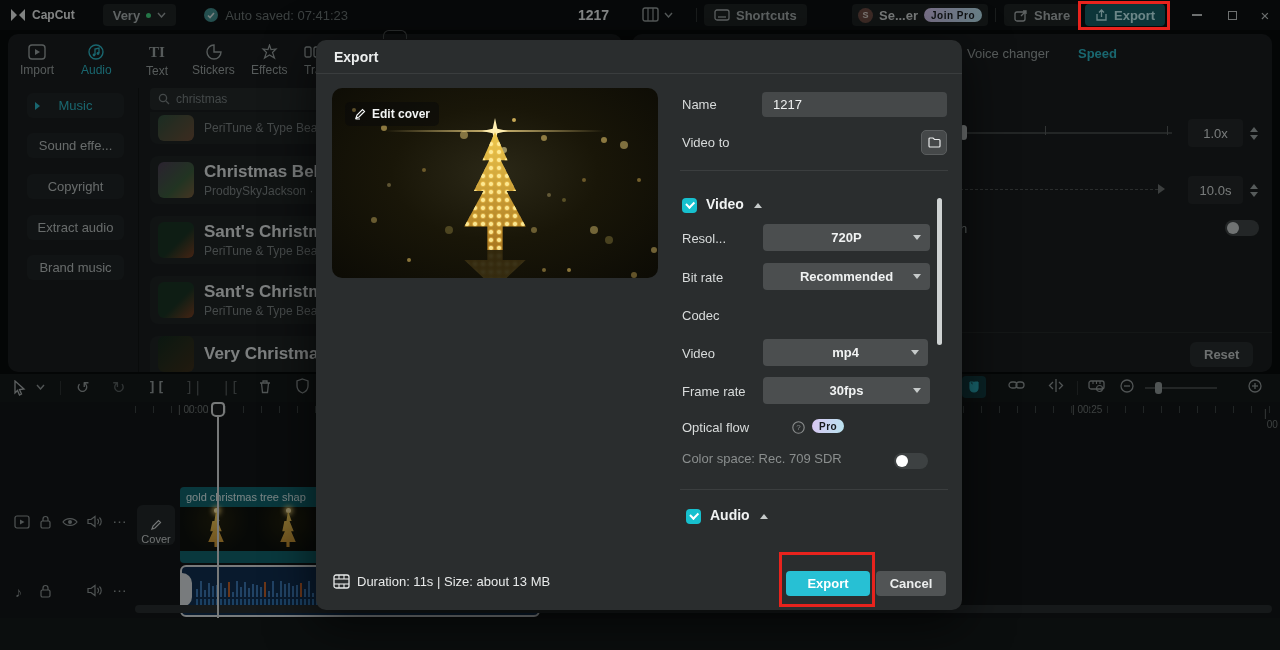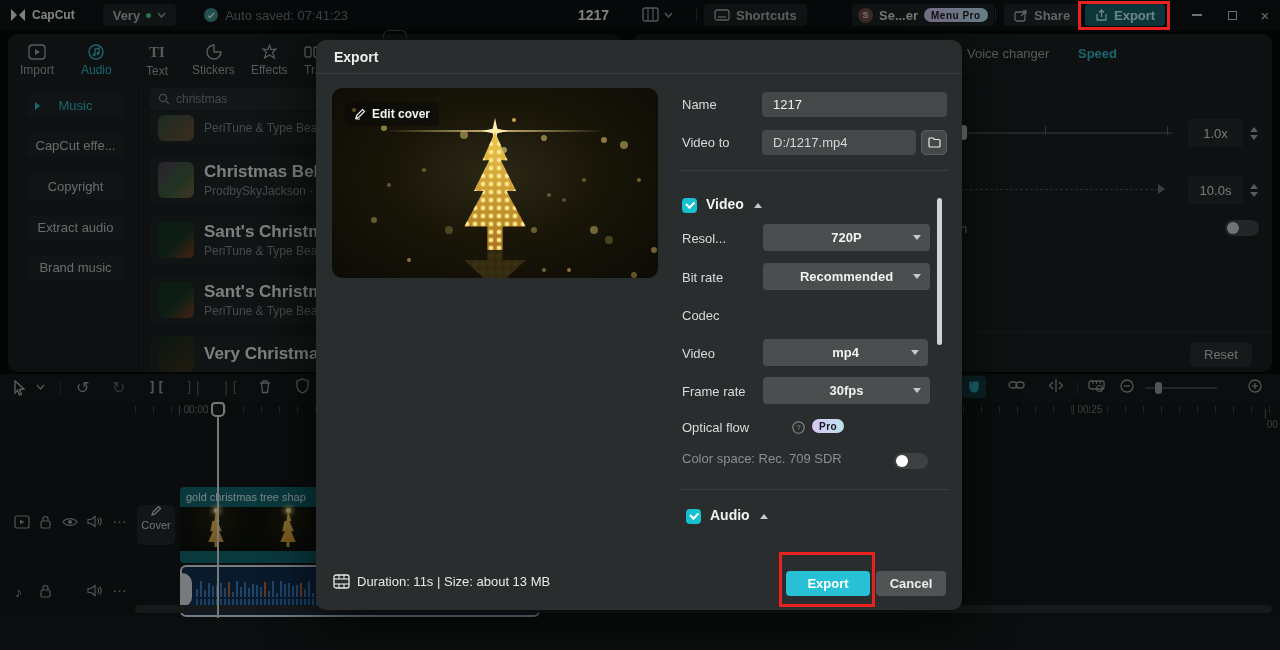--- a/index.html
+++ b/index.html
@@ -112,21 +112,21 @@
       <svg width="16" height="12" viewBox="0 0 16 12">
           <rect x="1" y="1" width="14" height="10" rx="2" stroke="#aab0b0" fill="none" stroke-width="1.3"></rect>
           <line x1="4" y1="8" x2="12" y2="8" stroke="#aab0b0" stroke-width="1.3"></line>
         </svg>
       <span>Shortcuts</span>
     </div>
     <div class="tb-divider ab" style="left:843px;top:8px"></div>
     <div class="ab row" style="left:852px;top:4px;background:#1c1f20;border-radius:4px;height:22px;padding:0 6px;gap:6px">
       <span style="width:15px;height:15px;border-radius:50%;background:#6d4a41;color:#e0d6cf;font-size:9px;font-weight:bold;display:flex;align-items:center;justify-content:center">S</span>
       <span style="color:#d7dada;font-weight:bold">Se...er</span>
-      <span class="propill">Menu Pro</span>
+      <span class="propill">Join Pro</span>
     </div>
     <div class="tb-divider ab" style="left:985px;top:8px"></div>
     <div class="tb-btn ab" style="left:1004px;top:4px;background:#1c1f20">
       <svg width="14" height="13" viewBox="0 0 14 13">
           <rect x="1" y="3" width="10" height="9" rx="2" stroke="#aab0b0" fill="none" stroke-width="1.3"></rect>
           <path d="M7 7 L12 2 M9 2 H12 V5" stroke="#aab0b0" stroke-width="1.3" fill="none"></path>
         </svg>
       <span>Share</span>
     </div>
     <div class="tb-btn ab" style="left:1085px;top:4px;background:#135c63;color:#bfeef2">
@@ -184,21 +184,21 @@
           <rect x="10" y="3" width="6" height="10" rx="1.5" stroke="#9aa0a0" fill="none" stroke-width="1.3"></rect>
         </svg>
       <span>Tra</span>
     </div>
 
     <div style="position:absolute;left:130px;top:54px;bottom:0;width:1px;background:#0e1010"></div>
     <div class="side-btn active" style="top:59px">
         <span>Music</span>
       </div>
     <div class="side-btn" style="top:99px">
-        <span>CapCut effe...</span>
+        <span>Sound effe...</span>
       </div>
     <div class="side-btn" style="top:140px">
         <span>Copyright</span>
       </div>
     <div class="side-btn" style="top:181px">
         <span>Extract audio</span>
       </div>
     <div class="side-btn" style="top:221px">
         <span>Brand music</span>
       </div>
@@ -268,21 +268,21 @@
         <i class="up"></i>
         <i class="dn"></i>
       </div>
 
     <span class="ab" style="left:328px;top:187px;color:#9aa0a0">h</span>
     <div class="toggle ab" style="left:593px;top:186px;width:34px;height:16px">
         <span class="knob"></span>
       </div>
 
     <div class="ab" style="left:0;top:298px;width:640px;height:1px;background:#222526"></div>
-    <div class="ab" style="left:558px;top:308px;background:#26292a;border-radius:6px;padding:5px 14px;color:#c3c7c7;font-weight:normal"><span>Reset</span></div>
+    <div class="ab" style="left:558px;top:308px;background:#26292a;border-radius:6px;padding:5px 14px;color:#c3c7c7;font-weight:bold"><span>Reset</span></div>
   </div>
 
   <div id="timeline-panel" class="ab">
 
     <div class="tool-ic ab" style="left:12px;top:6px">
       <svg width="15" height="16" viewBox="0 0 15 16">
           <path d="M3 1 L12 9 L7.5 9.5 L9.5 14 L7.5 15 L5.5 10.5 L3 13 Z" stroke="#a8adad" fill="none" stroke-width="1.3"></path>
         </svg>
     </div>
     <div class="tool-ic ab" style="left:36px;top:10px">
@@ -388,21 +388,21 @@
           </svg>
       </div>
       <div class="hdr-ic" style="left:87px;top:182px">
         <svg width="15" height="13" viewBox="0 0 15 13">
             <path d="M1 4.5 H4 L8 1.5 V11.5 L4 8.5 H1 Z" stroke="#8f9595" fill="none" stroke-width="1.2"></path>
             <path d="M10.5 4 A3.5 3.5 0 0 1 10.5 9 M12.5 2.5 A5.5 5.5 0 0 1 12.5 10.5" stroke="#8f9595" fill="none" stroke-width="1.1"></path>
           </svg>
       </div>
       <span class="hdr-ic" style="left:112px;top:176px;font-size:15px;letter-spacing:1px">…</span>
 
-      <div class="ab" style="left:137px;top:103px;width:38px;height:40px;background:#202425;border-radius:6px;display:flex;flex-direction:column;align-items:center;justify-content:flex-start;gap:2px">
+      <div class="ab" style="left:137px;top:103px;width:38px;height:40px;background:#202425;border-radius:6px;display:flex;flex-direction:column;align-items:center;justify-content:flex-end;gap:2px">
         <svg width="12" height="12" viewBox="0 0 12 12">
             <path d="M2 10 L3 7 L8.5 1.5 L10.5 3.5 L5 9 Z M2 10 L4.5 9.3" stroke="#d0d3d3" fill="none" stroke-width="1.2"></path>
           </svg>
         <span style="font-size:11px;color:#c9cdcd">Cover</span>
       </div>
 
       <div class="ab" style="left:180px;top:85px;width:360px;height:76px;border-radius:4px;overflow:hidden">
         <div class="clip-title">gold christmas tree shap</div>
         <div class="thumbrow">
           <div class="thumb-cell">
@@ -521,23 +521,20 @@
           </svg>
         <span>Edit cover</span>
       </div>
     </div>
 
     <span class="f-label" style="top:57px">Name</span>
     <div class="ab" style="left:446px;top:52px;width:185px;height:25px;background:#454849;border-radius:4px;display:flex;align-items:center;padding:0 11px;color:#f0f2f2">
         <span>1217</span>
       </div>
     <span class="f-label" style="top:95px">Video to</span>
-    <div class="ab" style="left:446px;top:90px;width:154px;height:25px;background:#454849;border-radius:4px;display:flex;align-items:center;padding:0 11px;color:#d5d8d8">
-        <span>D:/1217.mp4</span>
-      </div>
     <div class="ab" style="left:605px;top:90px;width:26px;height:25px;background:#454849;border:1px solid #5a5d5e;border-radius:5px;display:flex;align-items:center;justify-content:center">
       <svg width="13" height="11" viewBox="0 0 13 11">
           <path d="M1 2 a1 1 0 0 1 1-1 H5 L6.5 2.5 H11 a1 1 0 0 1 1 1 V9 a1 1 0 0 1 -1 1 H2 a1 1 0 0 1 -1-1 Z" stroke="#e8eaea" fill="none" stroke-width="1.2"></path>
         </svg>
     </div>
     <div class="dlg-divider" style="top:130px"></div>
 
     <span class="cb" style="left:366px;top:158px"></span>
     <span class="ab" style="left:390px;top:156px;color:#f0f2f2;font-weight:bold;font-size:14px">Video</span>
     <span class="caret-up ab" style="left:438px;top:163px"></span>

